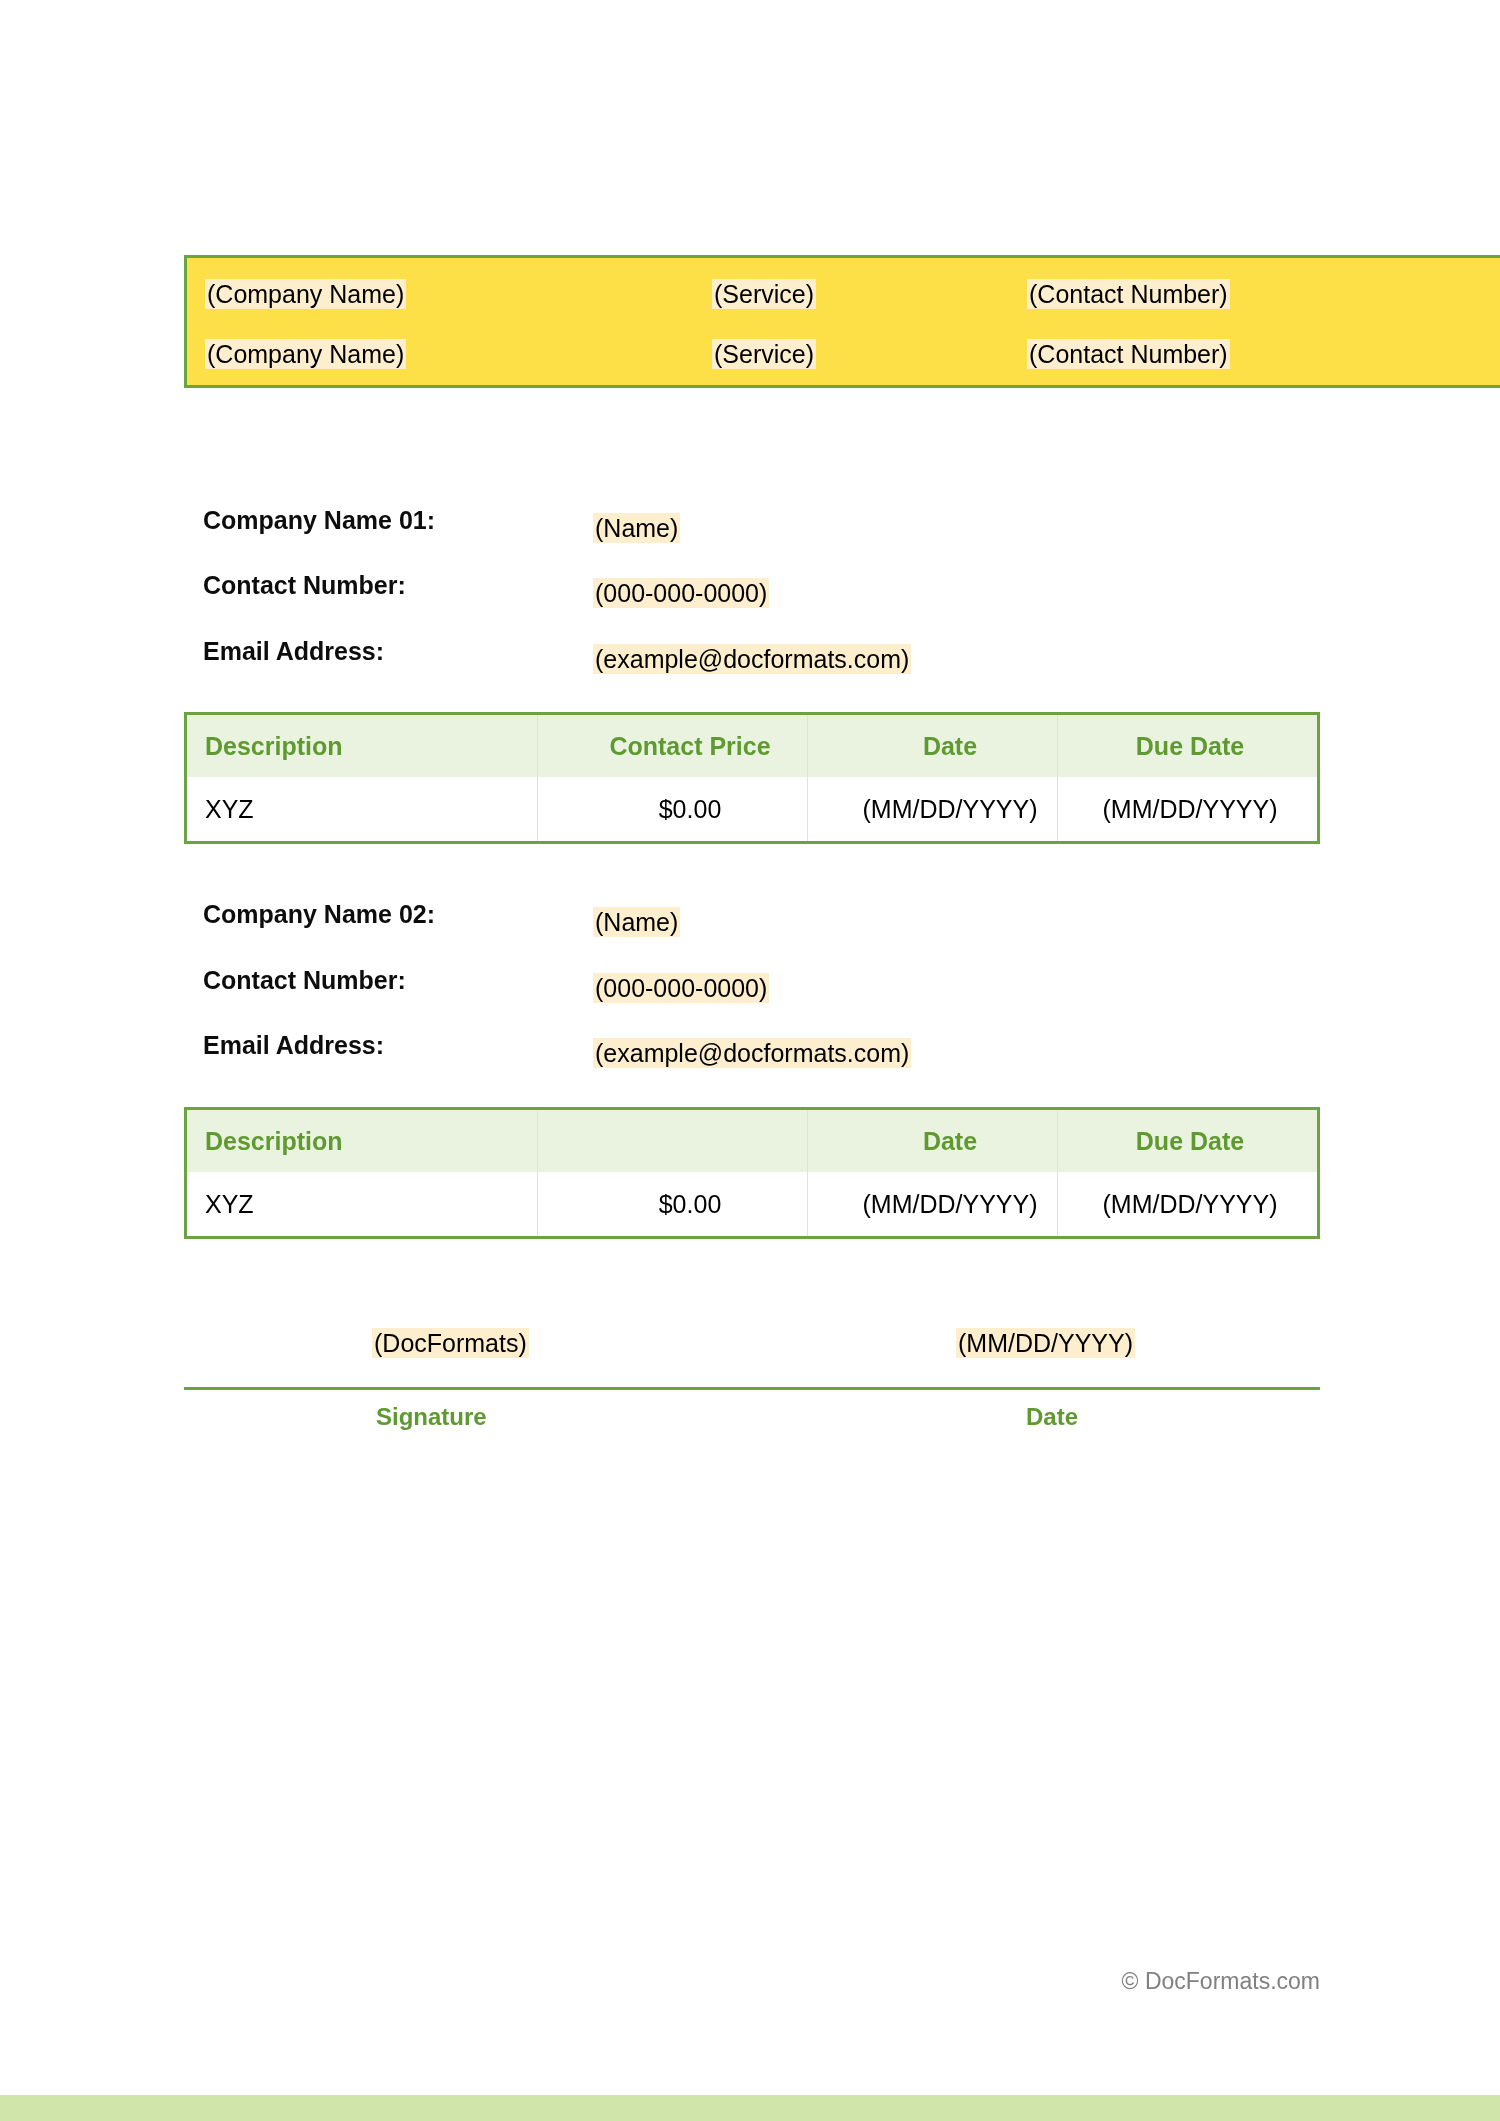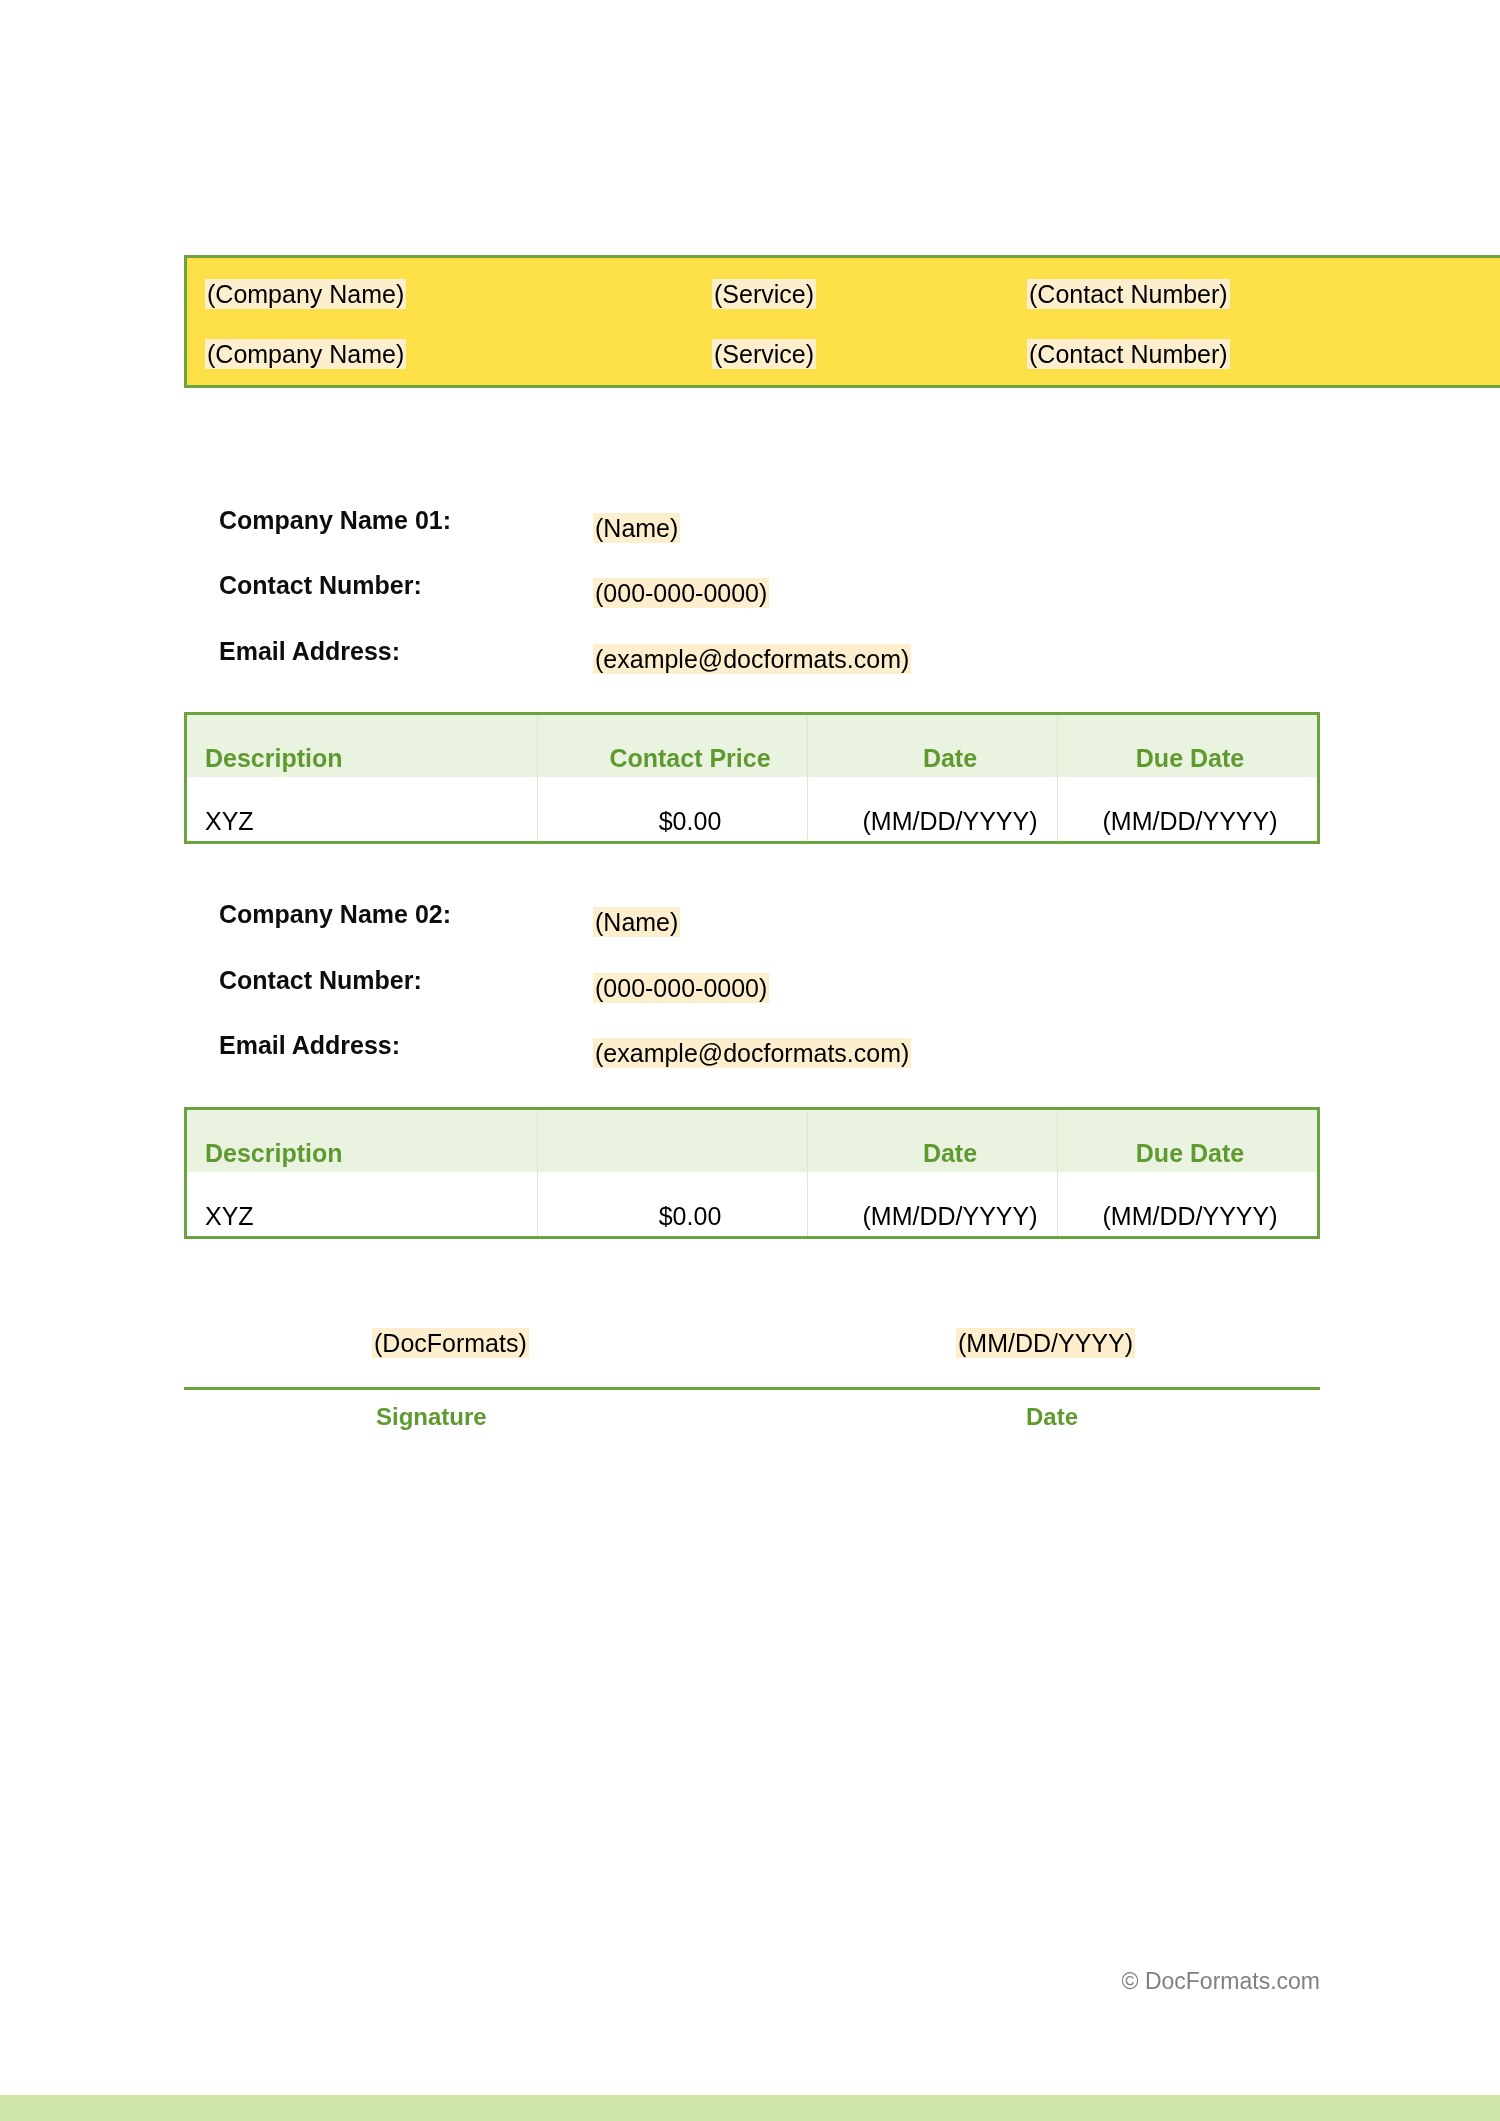--- a/index.html
+++ b/index.html
@@ -67,21 +67,20 @@
     position: absolute;
     font-size: 25px;
     color: #000;
     white-space: nowrap;
   }
   .kv-row .k {
     position: absolute;
     left: 0; top: 0;
     font-weight: bold;
     color: #0d0d0d;
-    margin-left: 16px;
   }
   .kv-row .v {
     position: absolute;
     top: 8px;
   }
 
   
   .dtable {
     position: absolute;
     left: 184px;
@@ -95,21 +94,21 @@
     background: #eaf3e0;
     position: relative;
   }
   .dtable .tbody {
     height: 64px;
     background: #ffffff;
     position: relative;
   }
   .dtable .cell {
     position: absolute;
-    top: 12px;
+    top: 0;
     height: 100%;
     display: flex;
     align-items: center;
     font-size: 25px;
     white-space: nowrap;
   }
   .dtable .thead .cell {
     color: #5f9a30;
     font-weight: bold;
   }

